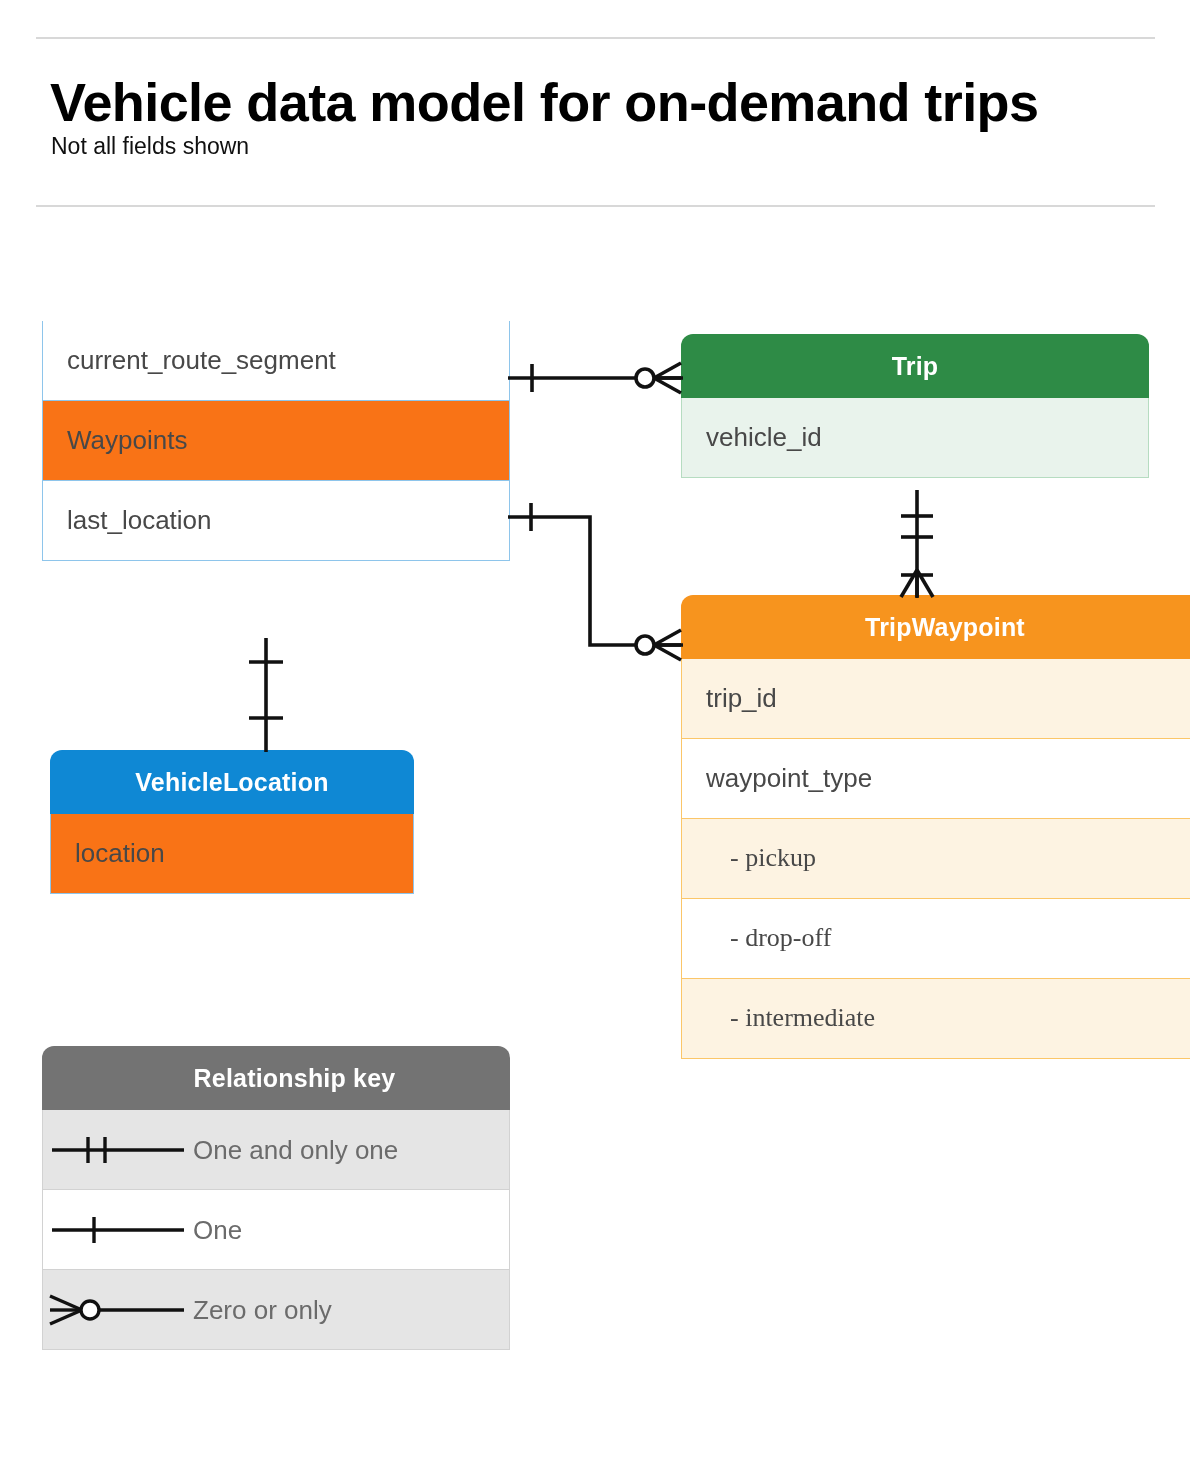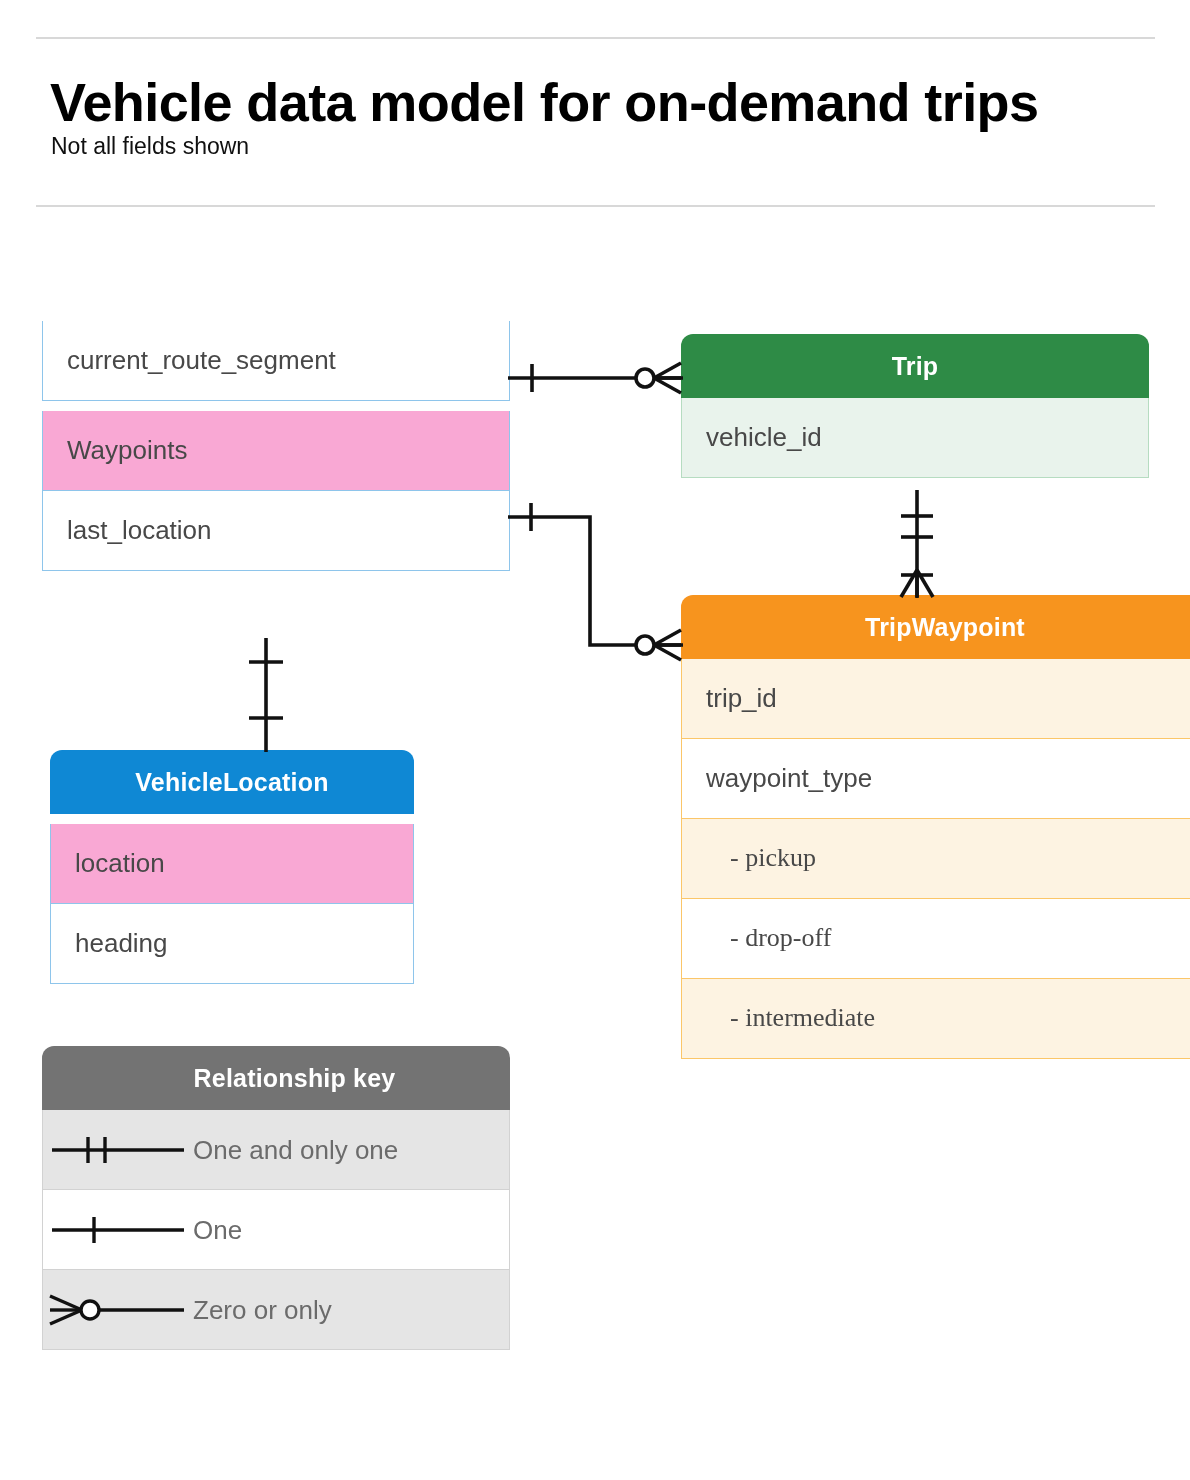--- a/index.html
+++ b/index.html
@@ -71,21 +71,21 @@
     border-style: solid;
     border-width: 0 1.6px 1.6px 1.6px;
     white-space: nowrap;
     overflow: hidden;
   }
   .entity-row.indented { padding-left: 48px; font-family: Liberation Serif, serif; }
 
   
   .blue .entity-header { background: #0f88d4; }
   .blue .entity-row    { border-color: #8ec5eb; background: #ffffff; }
-  .blue .entity-row.alt{ background: #f9a8d4; margin-top: 10px; }
+  .blue .entity-row.alt{ background: #f97316; }
 
   
   .green .entity-header { background: #2e8b46; }
   .green .entity-row    { border-color: #b6dcc1; background: #ffffff; }
   .green .entity-row.alt{ background: #e9f3ec; }
 
   
   .orange .entity-header { background: #f7941e; }
   .orange .entity-row    { border-color: #fbc669; background: #ffffff; }
   .orange .entity-row.alt{ background: #fdf3e2; }
@@ -137,21 +137,20 @@
 
 <div class="entity blue" id="entity-vehicle" style="left:42px; top:321px; width:468px;">
   <div class="entity-row">current_route_segment</div>
   <div class="entity-row alt">Waypoints</div>
   <div class="entity-row">last_location</div>
 </div>
 
 <div class="entity blue" id="entity-vehicle-location" style="left:42px; top:750px; width:372px;padding-left:8px;">
   <div class="entity-header">VehicleLocation</div>
   <div class="entity-row alt">location</div>
-  <div class="entity-row">heading</div>
 </div>
 
 <div class="entity green" id="entity-trip" style="left:681px; top:334px; width:468px;">
   <div class="entity-header">Trip</div>
   <div class="entity-row alt">vehicle_id</div>
 </div>
 
 <div class="entity orange" id="entity-trip-waypoint" style="left:681px; top:595px; width:528px;border-radius:26px;">
   <div class="entity-header">TripWaypoint</div>
   <div class="entity-row alt">trip_id</div>

